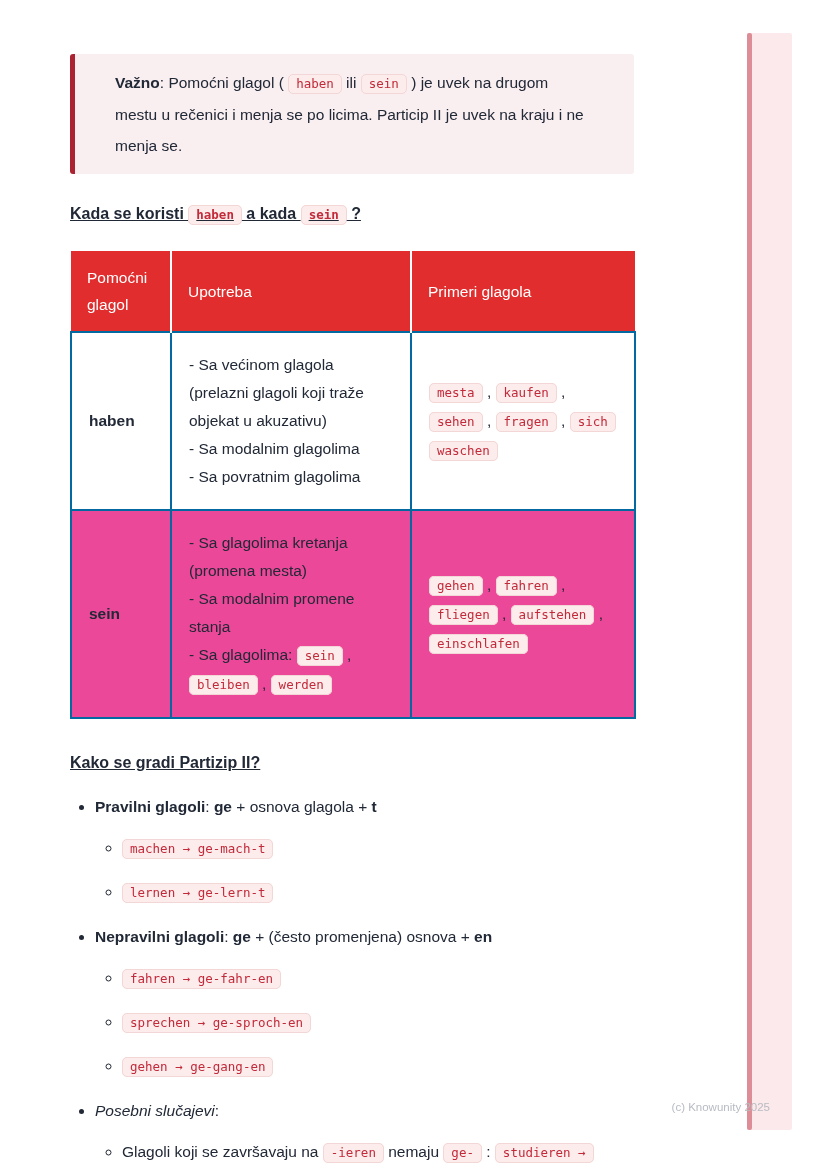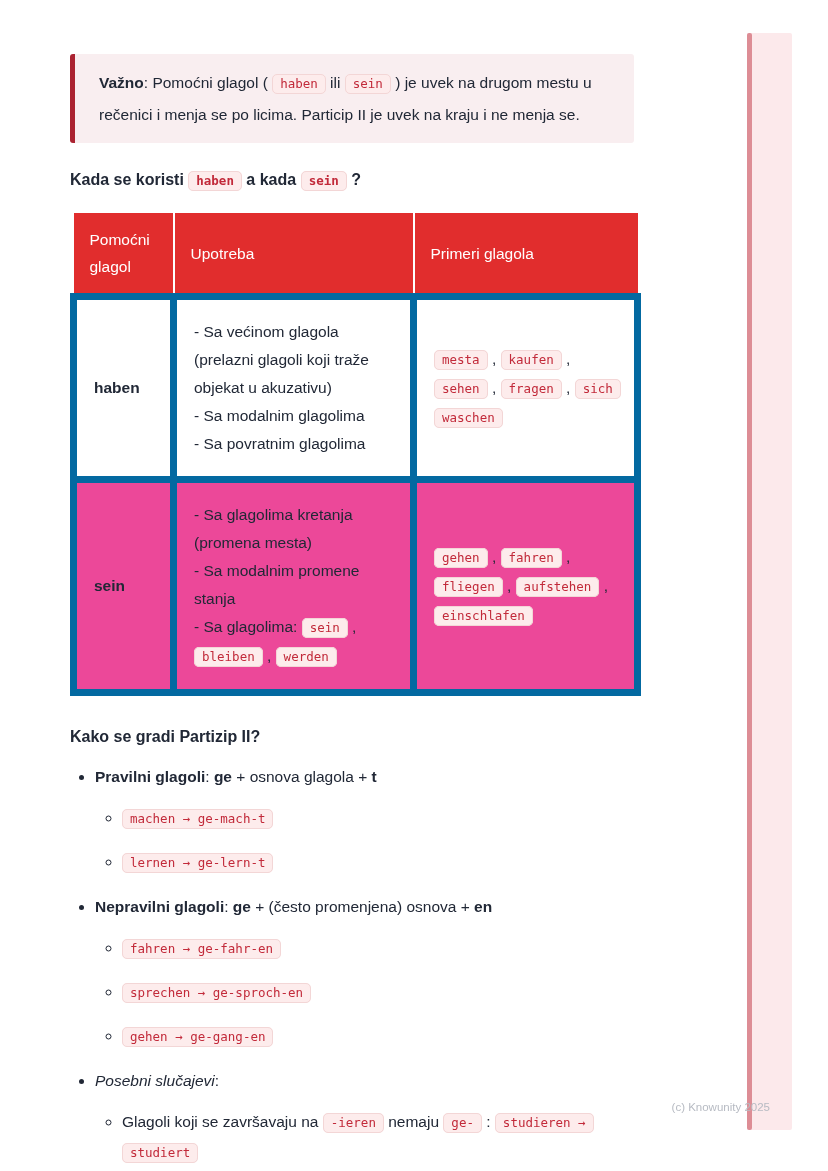--- a/index.html
+++ b/index.html
@@ -31,29 +31,30 @@
     border-radius: 5px;
     padding: 1px 7px 2px 7px;
     -webkit-box-decoration-break: clone;
     box-decoration-break: clone;
   }
   .callout {
     margin-top: 14px;
     background: #f9eef0;
     border-left: 5px solid #ab2331;
     border-radius: 3px;
-    padding: 13px 24px;
+    padding: 13px 40px;
     font-size: 15.5px;
     line-height: 31px;
   }
   .sub-heading {
     margin-top: 26px;
     font-size: 16px;
     font-weight: 700;
-    line-height: 21px;
+    line-height: 28px;
+    text-decoration: underline;
   }
   table.aux-table {
     margin-top: 22px;
     border-collapse: collapse;
     table-layout: fixed;
     width: 564px;
     font-size: 15.5px;
   }
   table.aux-table col.c1 { width: 100px; }
   table.aux-table col.c2 { width: 240px; }
@@ -63,21 +64,21 @@
     color: #ffffff;
     font-weight: 400;
     text-align: left;
     vertical-align: middle;
     padding: 13px 16px;
     line-height: 27px;
     border-right: 2px solid #ffffff;
   }
   table.aux-table th:last-child { border-right: none; }
   table.aux-table td {
-    border: 7px solid #0369a1;
+    border: 2px solid #0369a1;
     vertical-align: middle;
     padding: 18px 17px;
     line-height: 28px;
   }
   table.aux-table tr.row-alt td { background: #ec4899; }
   td.verb-cell { font-weight: 700; }
   td.examples-cell { line-height: 32px; }
   .rich-line { display: block; }
   .list-section { margin-top: 30px; }
   ul.main-list {

